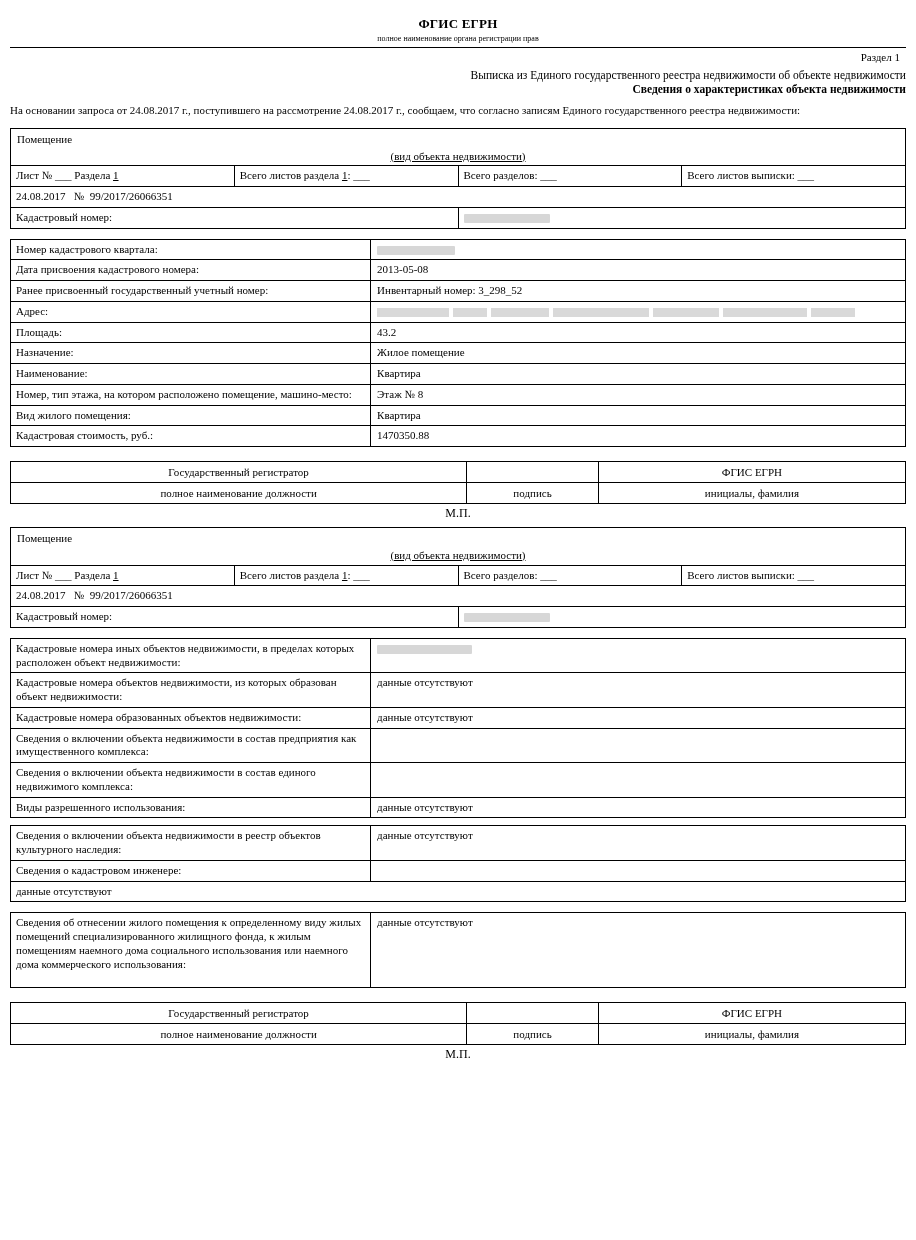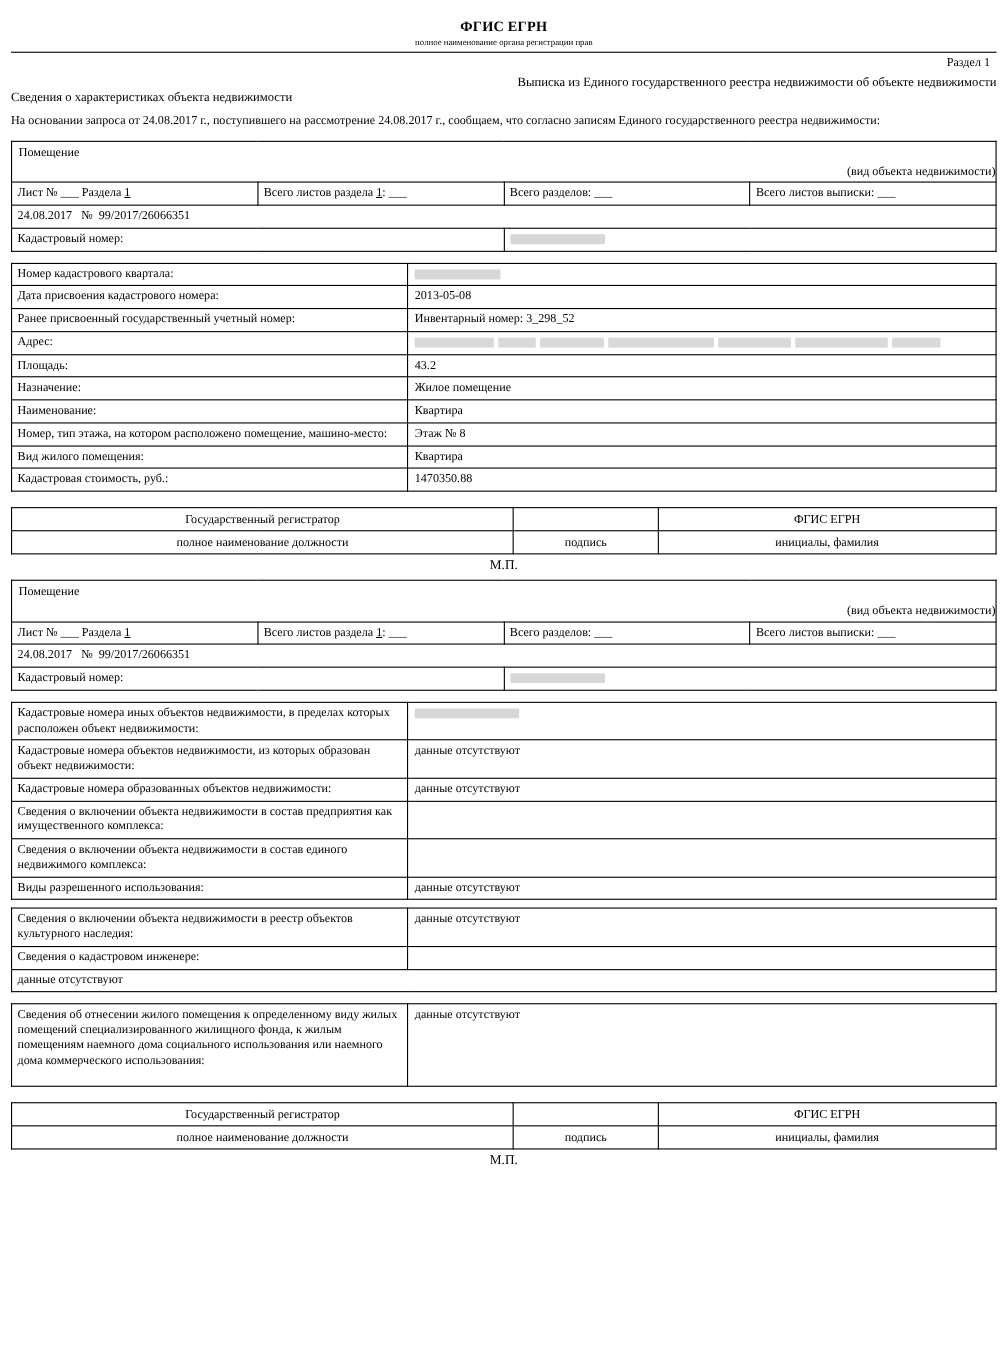--- a/index.html
+++ b/index.html
@@ -42,23 +42,23 @@
     font-size: 11px;
     margin-top: 3px;
     padding-right: 6px;
   }
   .doc-title {
     text-align: right;
     font-size: 11.5px;
     margin-top: 6px;
   }
   .doc-subtitle {
-    text-align: left;
+    text-align: right;
     font-size: 11.5px;
-    font-weight: normal;
+    font-weight: bold;
     margin-top: 2px;
   }
   .basis {
     margin-top: 8px;
     font-size: 11px;
     line-height: 1.35;
     text-align: left;
   }
 
   table.grid {
@@ -74,27 +74,28 @@
     line-height: 1.25;
   }
   .blk { margin-top: 10px; }
   .blk-tight { margin-top: 7px; }
 
   .obj-type {
     font-size: 11.5px;
     padding: 4px 6px 3px 6px !important;
   }
   .caption-center {
-    text-align: right;
+    text-align: center;
     font-size: 7.5px;
     padding: 0 0 2px 0 !important;
     border-top: none !important;
     border-left: 1px solid #000 !important;
     border-right: 1px solid #000 !important;
     border-bottom: 1px solid #000 !important;
+    text-decoration: underline;
   }
   .no-bottom td { border-bottom: none !important; }
   .u { text-decoration: underline; }
   .bold { font-weight: normal; }
 
   .redacted {
     display: inline-block;
     background: #d7d7d7;
     color: transparent;
     height: 9px;

